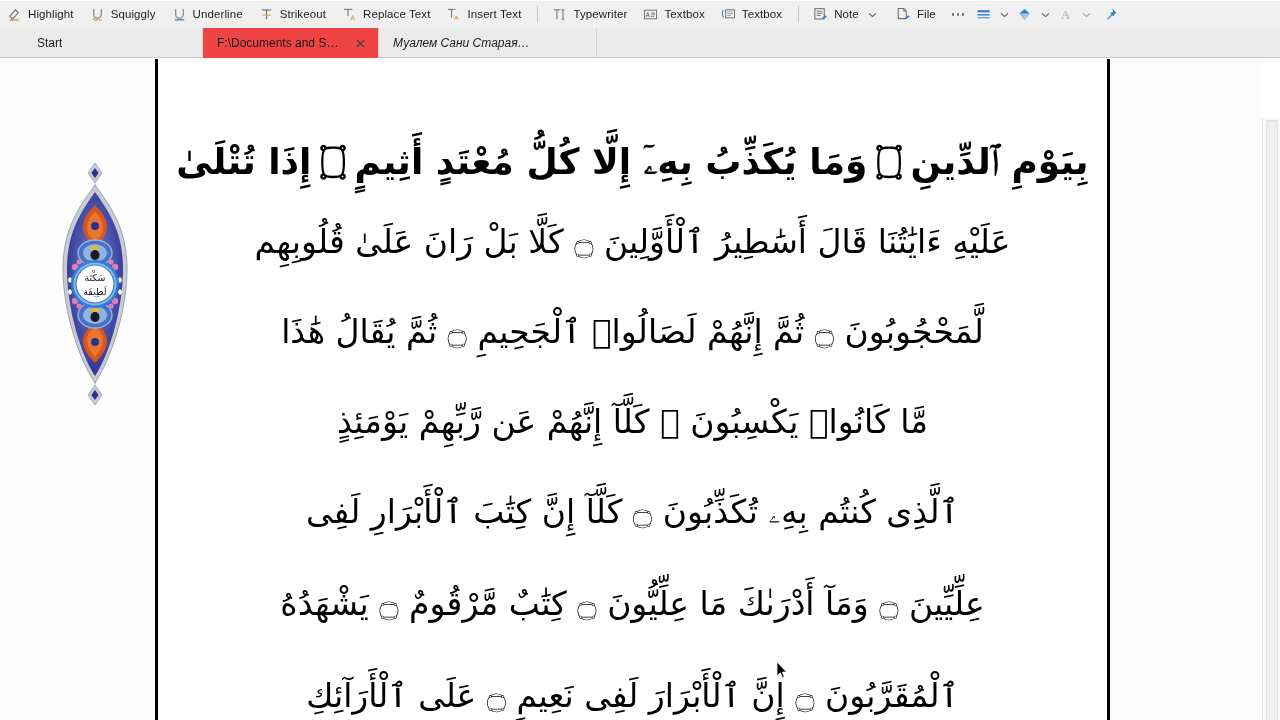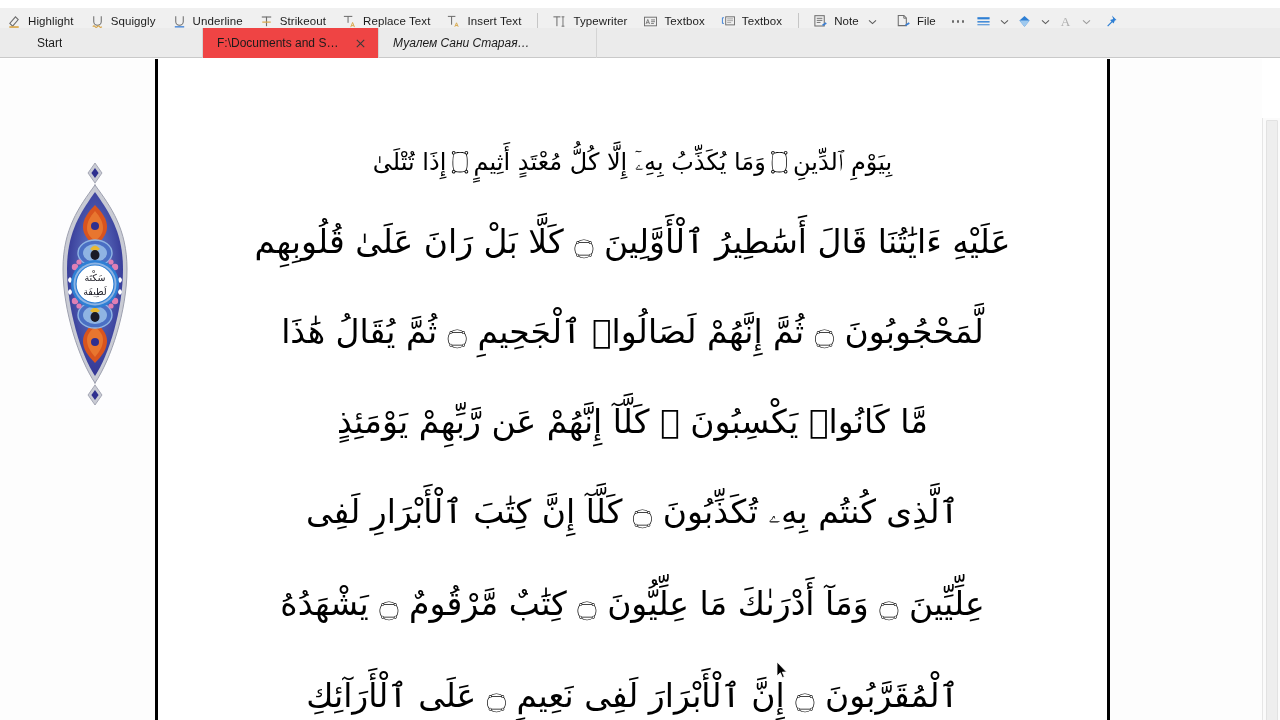--- a/index.html
+++ b/index.html
@@ -5,21 +5,21 @@
   * { box-sizing: border-box; margin: 0; padding: 0; }
   html, body {
     width: 1280px; height: 720px;
     overflow: hidden;
     background: #ffffff;
     font-family: "Liberation Sans", sans-serif;
   }
 
   
   #toolbar {
-    position: absolute; left: 0; top: 8px;
+    position: absolute; left: 0; top: 1px;
     width: 1280px; height: 28px;
     background: #f0f0f0;
     border-bottom: 1px solid #dadada;
     display: flex;
     align-items: center;
     font-size: 11.5px;
     color: #1c1c1c;
     white-space: nowrap;
   }
   .tb-item {
@@ -155,21 +155,21 @@
     font-size: 33px;
     line-height: 90px;
     color: #000000;
     white-space: nowrap;
     direction: rtl;
     unicode-bidi: bidi-override;
     text-align: center;
     letter-spacing: 0.5px;
     overflow: hidden;
   }
-  .ayah-line.l1 { height: 78px; line-height: 86px; font-size: 24px; }
+  .ayah-line.l1 { height: 78px; line-height: 86px; font-size: 36px; font-weight: bold; }
   .ayah-line.l2 { height: 90px; }
   .ayah-line.l3 { height: 90px; }
   .ayah-line.l4 { height: 90px; }
   .ayah-line.l5 { height: 92px; }
   .ayah-line.l6 { height: 92px; }
   .ayah-line.l7 { height: 80px; }
 
   
   #vscroll {
     position: absolute; right: 0; top: 59px;

